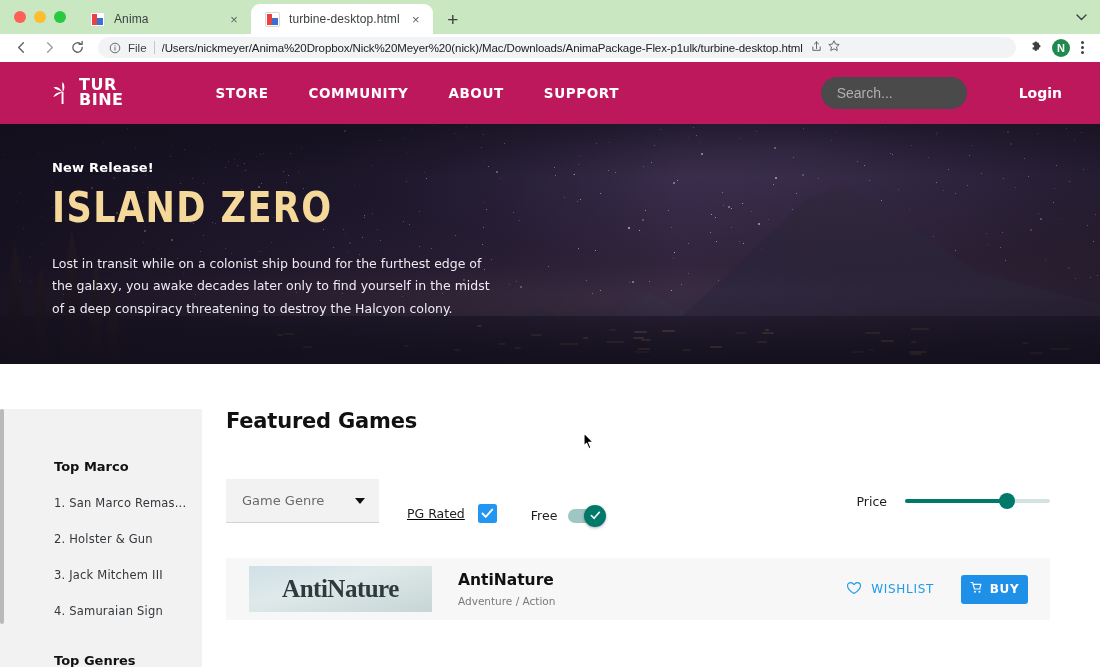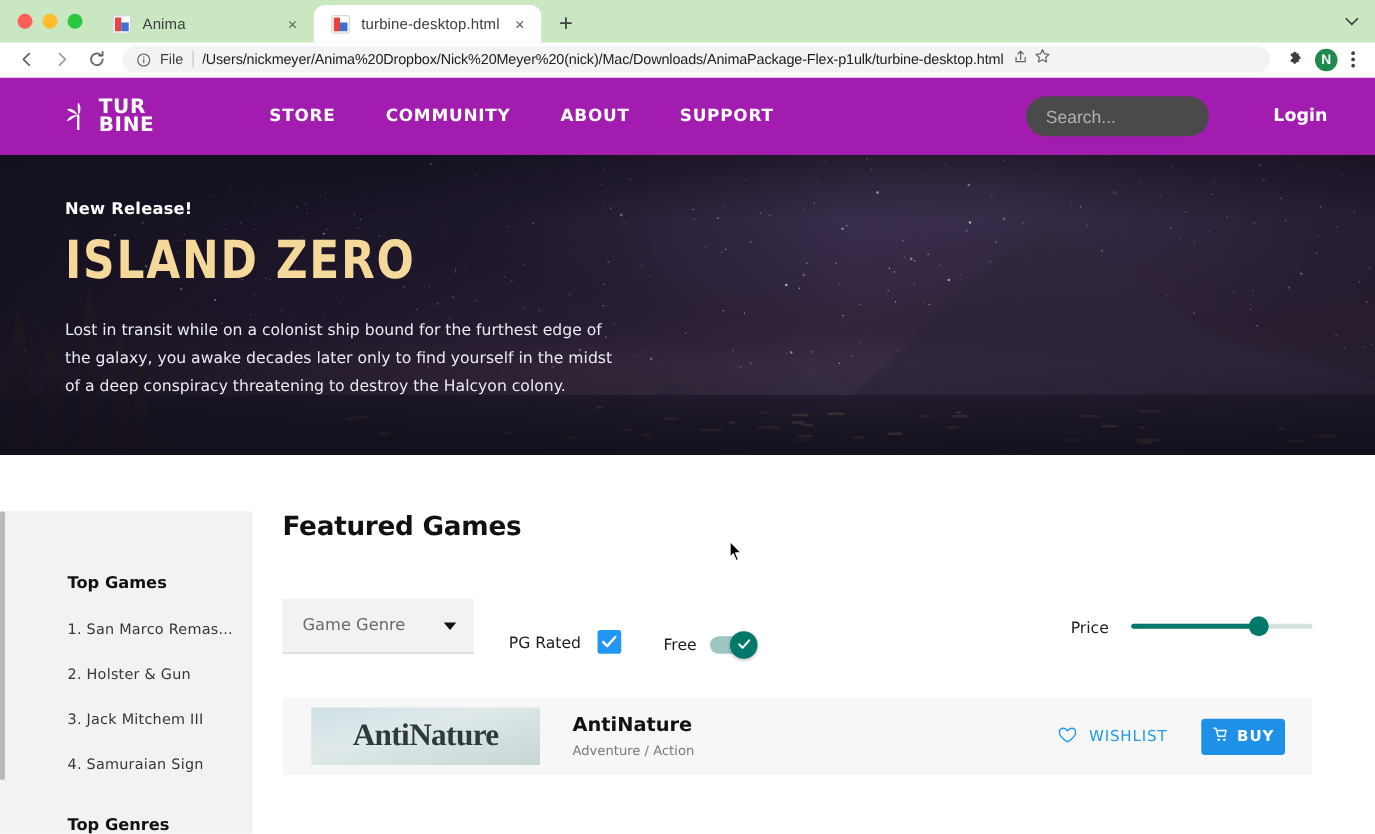--- a/index.html
+++ b/index.html
@@ -147,21 +147,21 @@
     position: absolute;
     top: 62px; left: 0;
     width: 1100px; height: 605px;
     background: #fff;
     overflow: hidden;
   }
 
   
   .site-nav {
     height: 62px;
-    background: #a21caf;
+    background: #be185d;
     display: flex; align-items: center;
     padding: 0 38px 0 52px;
   }
   .logo { display: flex; align-items: center; gap: 5px; }
   .logo-mark { width: 22px; height: 26px; flex: 0 0 22px; }
   .logo-text {
     display: flex; flex-direction: column;
     line-height: .93;
     font-weight: 900;
     color: #ffffff;
@@ -348,21 +348,21 @@
     display: flex; align-items: center; justify-content: space-between;
     padding: 0 14px 0 16px;
   }
   .select span { font-size: 13px; color: #6a6a6a; font-family: "DejaVu Sans", sans-serif; }
   .caret {
     width: 0; height: 0;
     border-left: 5px solid transparent;
     border-right: 5px solid transparent;
     border-top: 6px solid #111;
   }
-  .chk-group { display: flex; align-items: center; gap: 13px; margin-left: 28px; }
+  .chk-group { display: flex; align-items: center; gap: 13px; margin-left: 28px; text-decoration: underline; }
   .chk-label { font-size: 12.5px; color: #1d1d1d; font-family: "DejaVu Sans", sans-serif; }
   .checkbox {
     width: 19px; height: 19px; border-radius: 2.5px;
     background: #2196f3;
     display: flex; align-items: center; justify-content: center;
   }
   .checkbox svg { display: block; }
 
   .toggle-group { display: flex; align-items: center; gap: 11px; margin-left: 34px; }
   .toggle {
@@ -963,21 +963,21 @@
         <div class="hero-eyebrow">New Release!</div>
         <div class="hero-title">ISLAND ZERO</div>
         <div class="hero-desc">Lost in transit while on a colonist ship bound for the furthest edge of the galaxy, you awake decades later only to find yourself in the midst of a deep conspiracy threatening to destroy the Halcyon colony.</div>
       </div>
     </div>
 
     <div class="content-wrap">
       <div class="page-scrollbar"></div>
 
       <aside class="sidebar">
-        <div class="side-h">Top Games</div>
+        <div class="side-h">Top Marco</div>
         <div class="side-item">1. San Marco Remas...</div>
         <div class="side-item">2. Holster &amp; Gun</div>
         <div class="side-item">3. Jack Mitchem III</div>
         <div class="side-item">4. Samuraian Sign</div>
         <div class="side-h2">Top Genres</div>
       </aside>
 
       <main class="main">
         <h1 class="main-title">Featured Games</h1>
 

